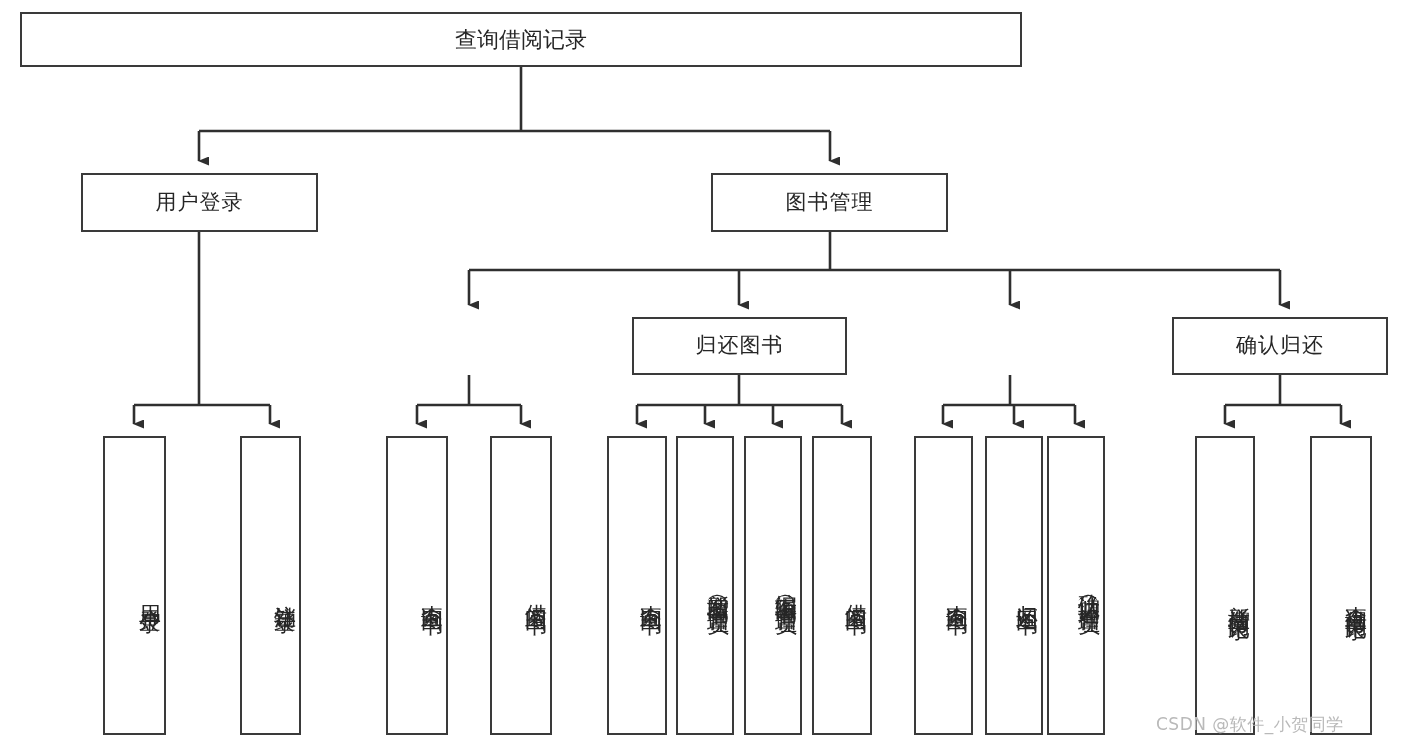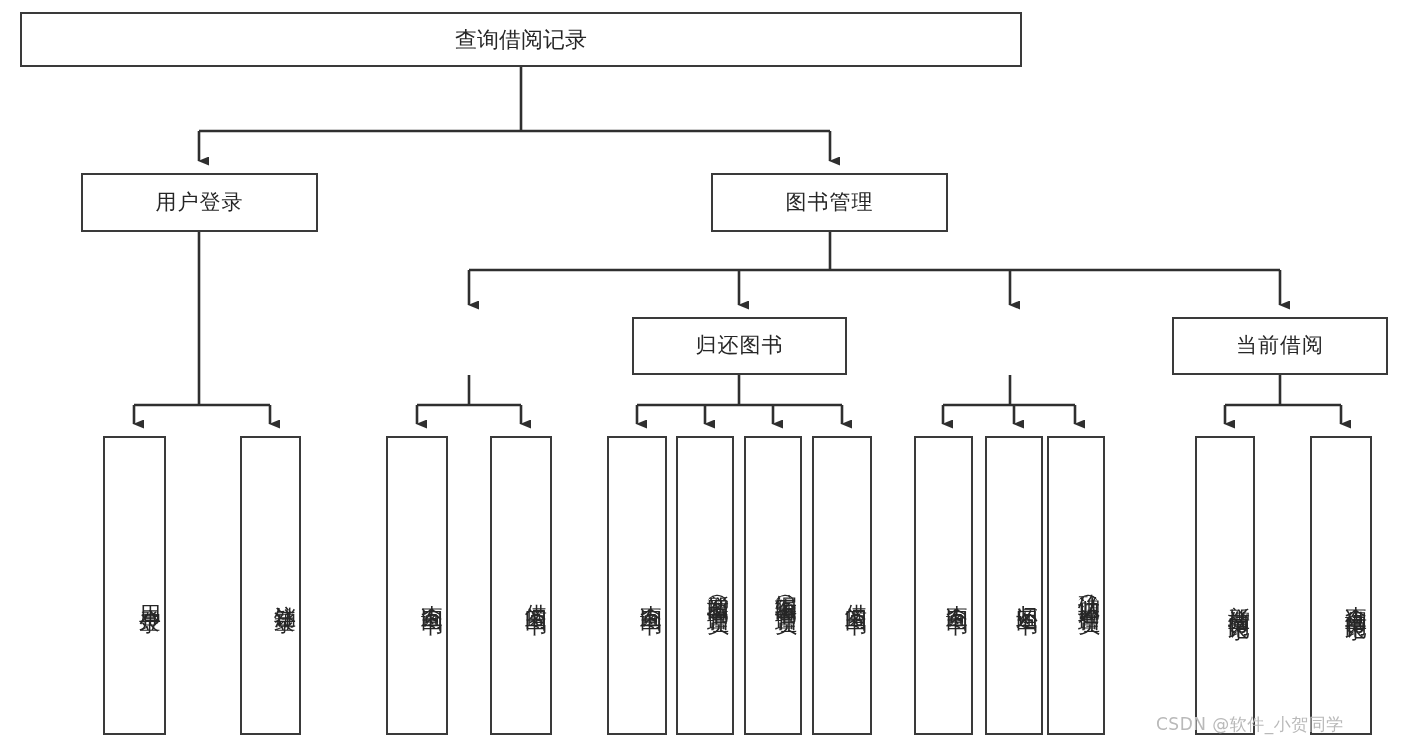--- a/index.html
+++ b/index.html
@@ -134,21 +134,21 @@
     <span>用户登录</span>
   </div>
   <div class="node h" style="left:711px; top:173px; width:237px; height:59px;">
     <span>图书管理</span>
   </div>
 
   <div class="node h" style="left:632px; top:317px; width:215px; height:58px;">
     <span>归还图书</span>
   </div>
   <div class="node h" style="left:1172px; top:317px; width:216px; height:58px;">
-    <span>当前借阅</span>
+    <span>确认归还</span>
   </div>
 
   <div class="node v" style="left:103px; top:436px; width:63px; height:299px;">
     <span class="vtxt">用户登录</span>
   </div>
   <div class="node v" style="left:240px; top:436px; width:61px; height:299px;">
     <span class="vtxt">注销登录</span>
   </div>
 
   <div class="node v" style="left:386px; top:436px; width:62px; height:299px;">

